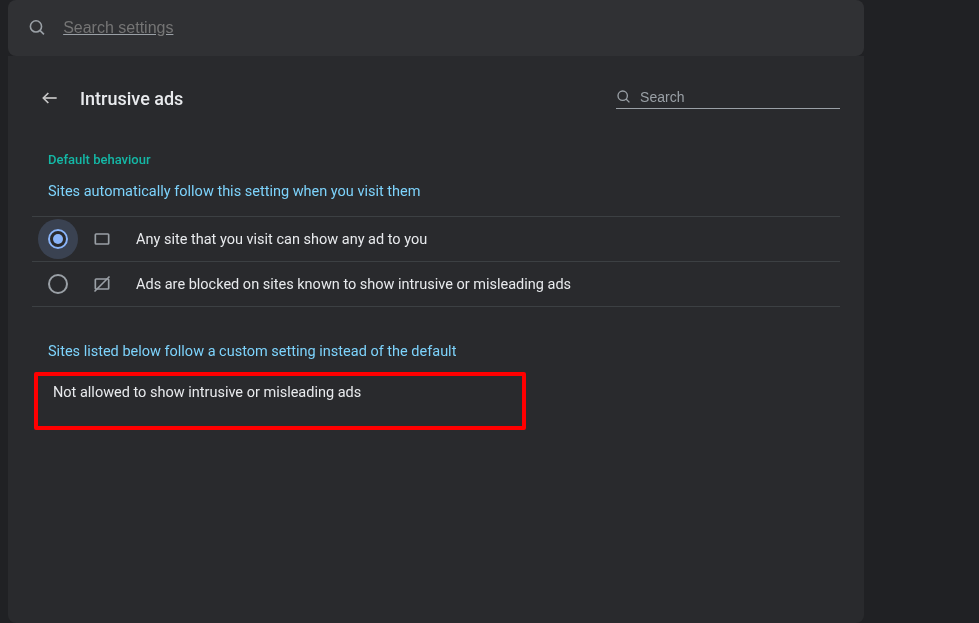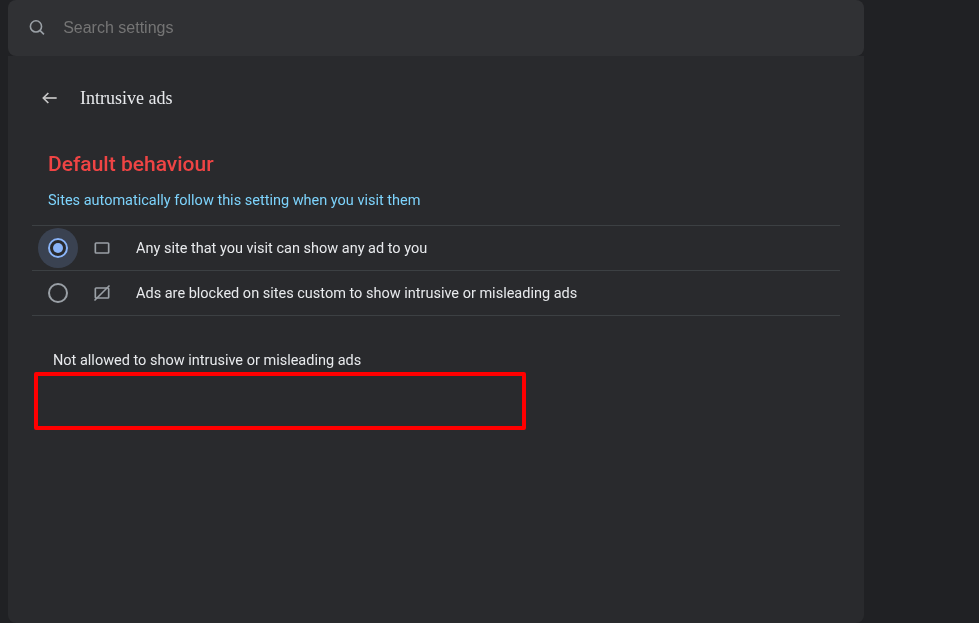--- a/index.html
+++ b/index.html
@@ -32,20 +32,21 @@
       color: #9aa0a6;
       width: 20px; height: 20px;
     }
     .search-bar-text {
       color: #9aa0a6;
       font-size: 16px;
       background: transparent;
       border: none;
       outline: none;
       width: 100%;
+      text-decoration: underline;
     }
     .panel {
       width: 856px;
       margin-left: 8px;
       background: #292a2d;
       border-radius: 0 0 8px 8px;
       padding: 24px 24px 24px 24px;
       position: relative;
       height: 567px;
     }
@@ -59,21 +60,20 @@
       display: flex; align-items: center; justify-content: center;
       border-radius: 50%;
       cursor: pointer;
       color: #c8c8c8;
     }
     .page-title {
       font-size: 18px;
       font-weight: 500;
       margin-left: 12px;
       color: #e8eaed;
-      font-family: Liberation Serif, serif;
     }
     .inline-search {
       margin-left: auto;
       display: flex;
       align-items: center;
       gap: 8px;
       border-bottom: 1px solid #9aa0a6;
       padding-bottom: 2px;
       width: 224px;
     }
@@ -87,23 +87,23 @@
       width: 100%;
     }
     .inline-search input::placeholder { color: #9aa0a6; }
     .desc {
       color: #e8eaed;
       font-size: 14.5px;
       line-height: 1.8;
       margin: 0 16px 40px 16px;
     }
     .section-title {
-      font-size: 21px;
+      font-size: 13px;
       font-weight: 500;
-      color: #ef4444;
+      color: #14b8a6;
       margin: 0 16px 16px 16px;
     }
     .section-sub {
       font-size: 14.5px;
       color: #7dd3fc;
       margin: 0 16px 16px 16px;
     }
     .options { margin: 0 0 36px 0; }
     .option-row {
       display: flex;
@@ -159,42 +159,50 @@
 
   <div class="panel">
     <div class="panel-header">
       <div class="back-btn">
         <svg width="20" height="20" viewBox="0 0 24 24" fill="none" stroke="currentColor" stroke-width="2">
             <line x1="20" y1="12" x2="4" y2="12"></line>
             <polyline points="10 18 4 12 10 6"></polyline>
           </svg>
       </div>
       <div class="page-title">Intrusive ads</div>
+      <div class="inline-search">
+        <svg class="mag" viewBox="0 0 24 24" fill="none" stroke="currentColor" stroke-width="2">
+            <circle cx="10" cy="10" r="7"></circle>
+            <line x1="20" y1="20" x2="15" y2="15"></line>
+          </svg>
+        <input placeholder="Search" style="">
+      </div>
     </div>
 
 
     <div class="section-title">Default behaviour</div>
     <div class="section-sub">Sites automatically follow this setting when you visit them</div>
 
     <div class="options">
       <div class="option-row">
         <div class="radio selected"></div>
         <svg class="opt-icon" viewBox="0 0 24 24" fill="none" stroke="currentColor" stroke-width="2">
             <rect x="4" y="6" width="16" height="12" rx="1"></rect>
           </svg>
         <div class="opt-label">Any site that you visit can show any ad to you</div>
       </div>
       <div class="option-row">
         <div class="radio"></div>
         <svg class="opt-icon" viewBox="0 0 24 24" fill="none" stroke="currentColor" stroke-width="2">
             <rect x="4" y="6" width="16" height="12" rx="1"></rect>
             <line x1="3" y1="21" x2="21" y2="3"></line>
           </svg>
-        <div class="opt-label">Ads are blocked on sites custom to show intrusive or misleading ads</div>
+        <div class="opt-label">Ads are blocked on sites known to show intrusive or misleading ads</div>
       </div>
     </div>
 
+    <div class="section-sub">Sites listed below follow a custom setting instead of the default</div>
 
     <div class="section-sub" style="color:#e8eaed;margin-top:24px;margin-left:21px;">Not allowed to show intrusive or misleading ads</div>
 
     <div class="highlight"></div>
   </div>
 </div>
 
 </body></html>

